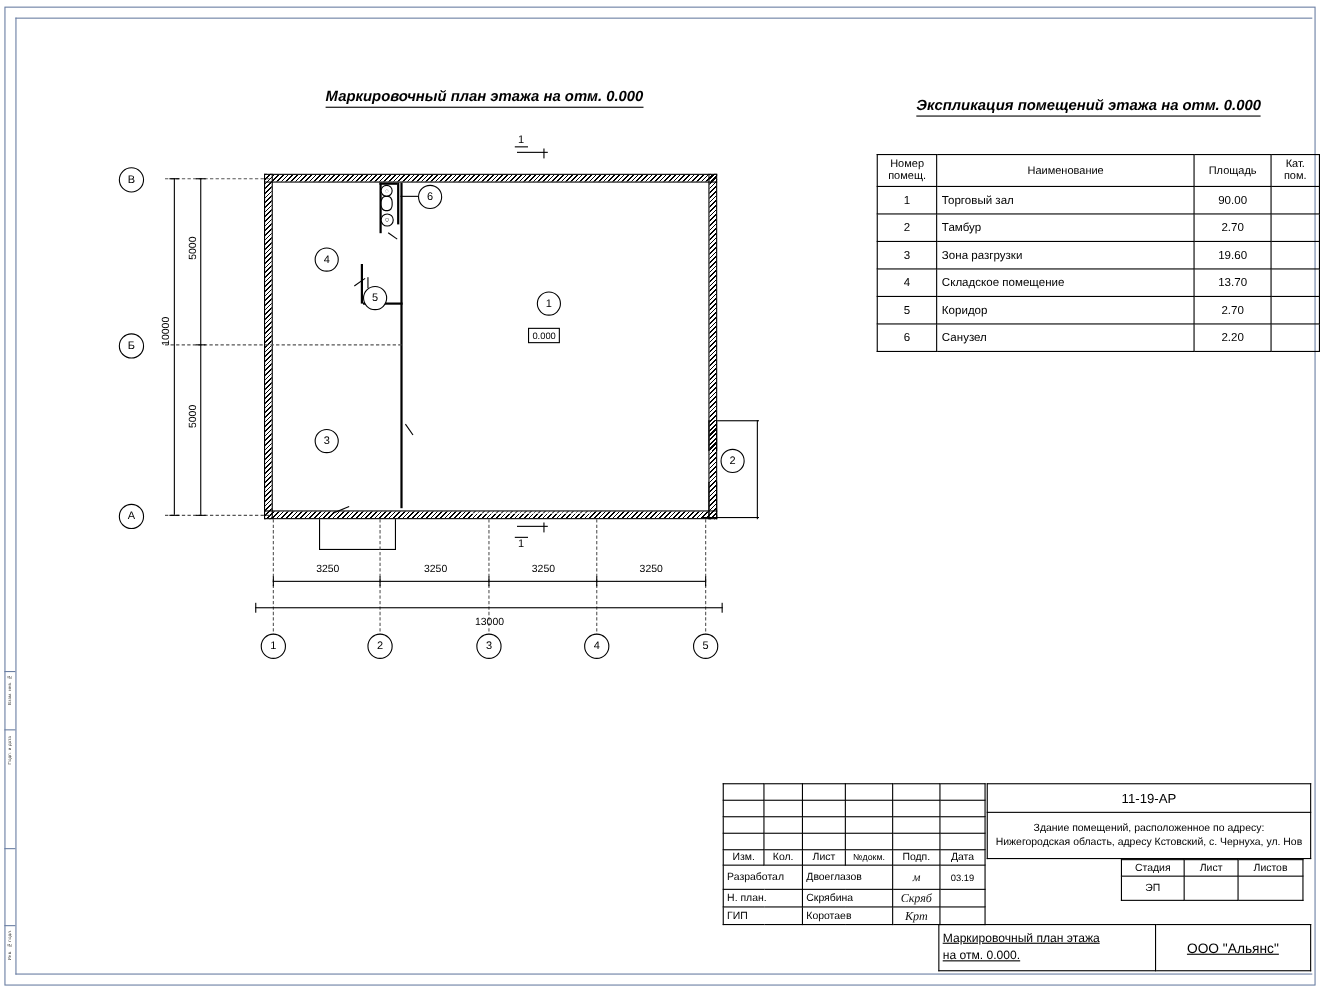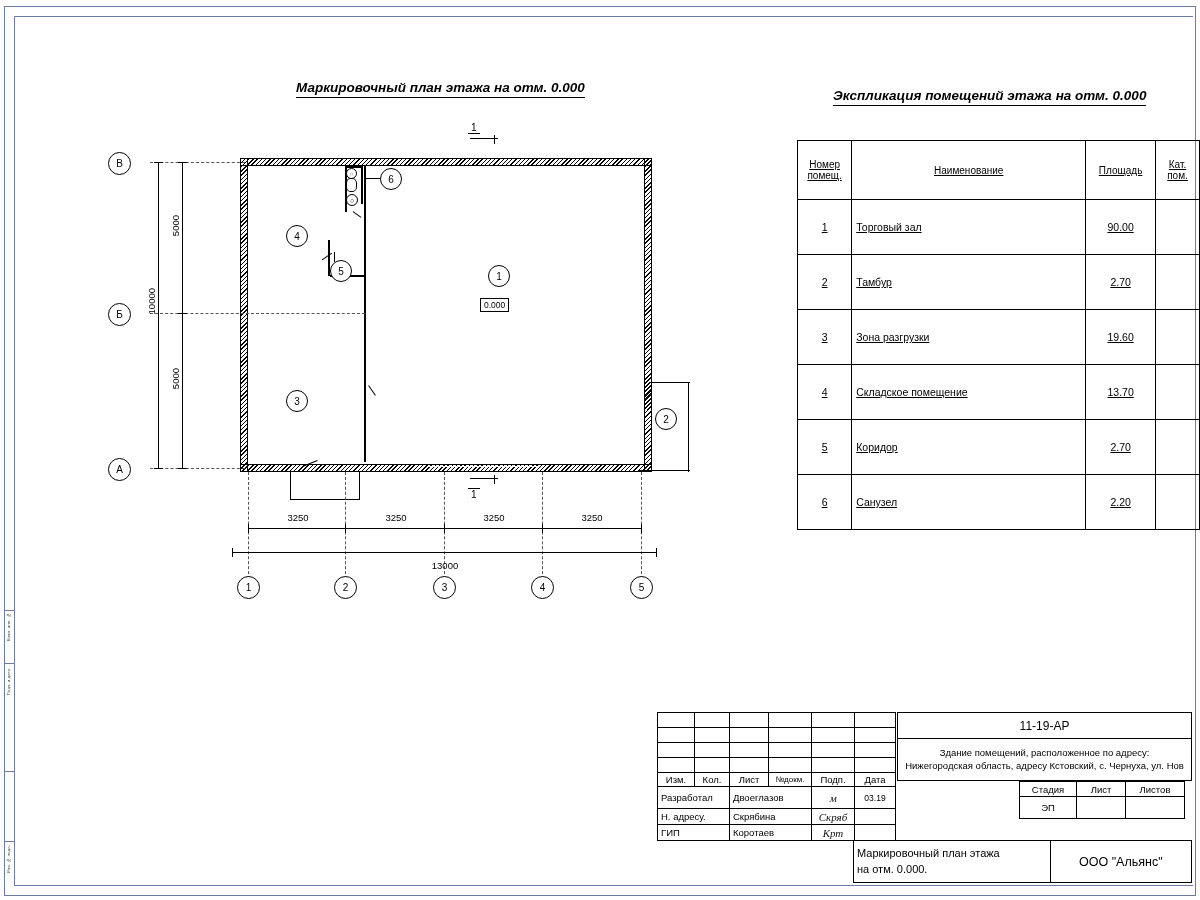--- a/index.html
+++ b/index.html
@@ -38,21 +38,21 @@
   .dimlineV{position:absolute;border-left:1px solid #000;width:0;}
   .tick{position:absolute;background:#000;width:1px;height:9px;}
   .tickV{position:absolute;background:#000;height:1px;width:9px;}
   .dimtxt{position:absolute;font-size:9.5px;text-align:center;}
   .dimtxtV{position:absolute;font-size:9.5px;writing-mode:vertical-rl;transform:rotate(180deg);}
   .secmark{position:absolute;font-size:11px;}
   .elev{position:absolute;font-size:8.5px;border:1px solid #000;padding:1px 3px;background:#fff;}
 
   
   .exp{position:absolute;left:797px;top:140px;border-collapse:collapse;font-size:10.5px;}
-  .exp td,.exp th{border:1px solid #000;padding:18px 4px;height:18px;text-decoration:underline;}
+  .exp td,.exp th{border:1px solid #000;padding:3px 4px;height:18px;}
   .exp th{font-weight:normal;text-align:center;font-size:10px;}
   .c-num{width:46px;text-align:center;}
   .c-name{width:236px;text-align:left;}
   .c-area{width:62px;text-align:center;}
   .c-kat{width:36px;text-align:center;font-size:9px;}
   .tot-lbl{text-align:right;border-left:none;}
 
   
   .stamp{position:absolute;left:657px;top:712px;width:535px;height:172px;}
   .stamp table{border-collapse:collapse;font-size:9.5px;}
@@ -282,21 +282,21 @@
         <td class="ct">Подп.</td>
         <td class="ct">Дата</td>
       </tr>
       <tr style="height:22px;">
         <td colspan="2">Разработал</td>
         <td colspan="2">Двоеглазов</td>
         <td class="ct sig">ᴍ</td>
         <td class="ct" style="font-size:8.5px;">03.19</td>
       </tr>
       <tr style="height:16px;">
-        <td colspan="2">Н. адресу.</td>
+        <td colspan="2">Н. план.</td>
         <td colspan="2">Скрябина</td>
         <td class="ct sig">Скряб</td>
         <td class="ct"></td>
       </tr>
       <tr style="height:16px;">
         <td colspan="2">ГИП</td>
         <td colspan="2">Коротаев</td>
         <td class="ct sig">Крт</td>
         <td class="ct"></td>
       </tr>
@@ -328,21 +328,21 @@
       <tr style="height:22px;">
         <td class="ct">ЭП</td>
         <td class="ct"></td>
         <td class="ct"></td>
       </tr>
     </tbody>
       </table>
 
     <table style="position:absolute;left:196px;top:128px;">
       <tbody>
-          <tr style="height:42px;">
+          <tr style="height:42px;text-decoration:underline;">
         <td style="width:197px;font-size:11px;line-height:1.45;">
           <span>Маркировочный план этажа</span><br>
           <span>на отм. 0.000.</span>
         </td>
         <td class="org" style="width:140px;">ООО "Альянс"</td>
       </tr>
     </tbody>
       </table>
   </div>
 

